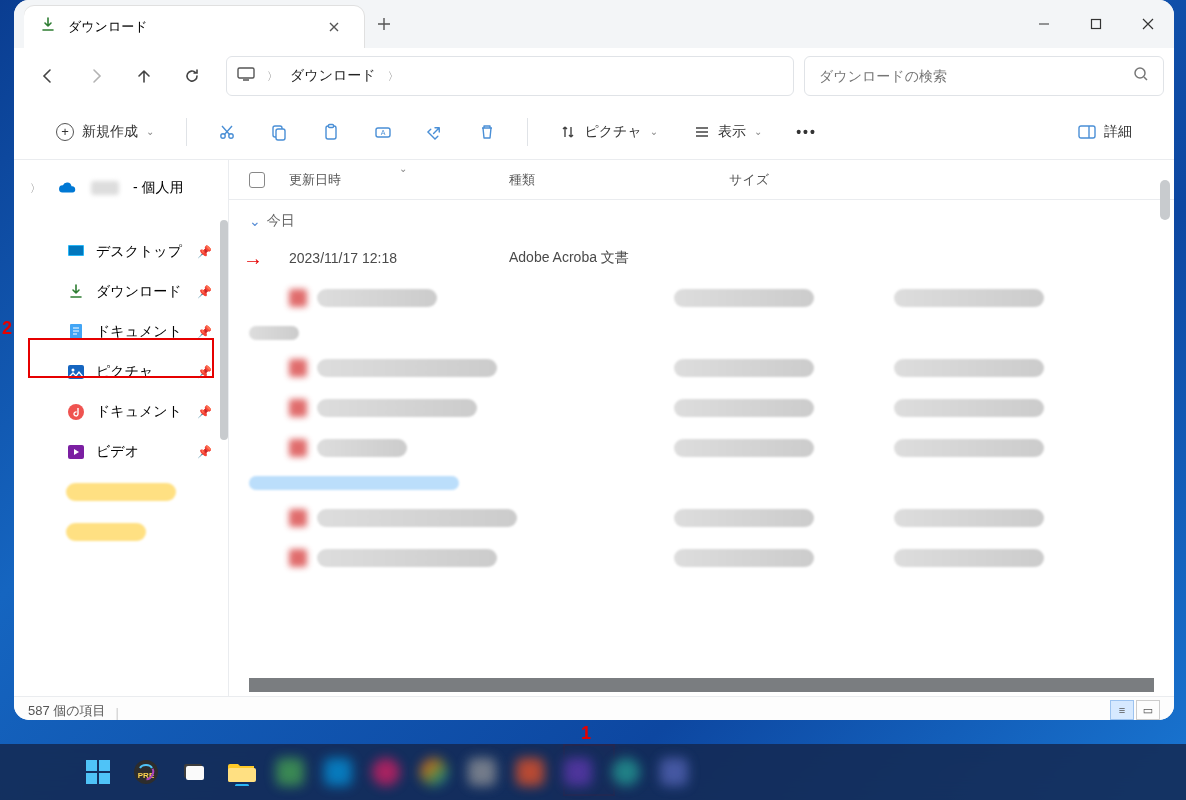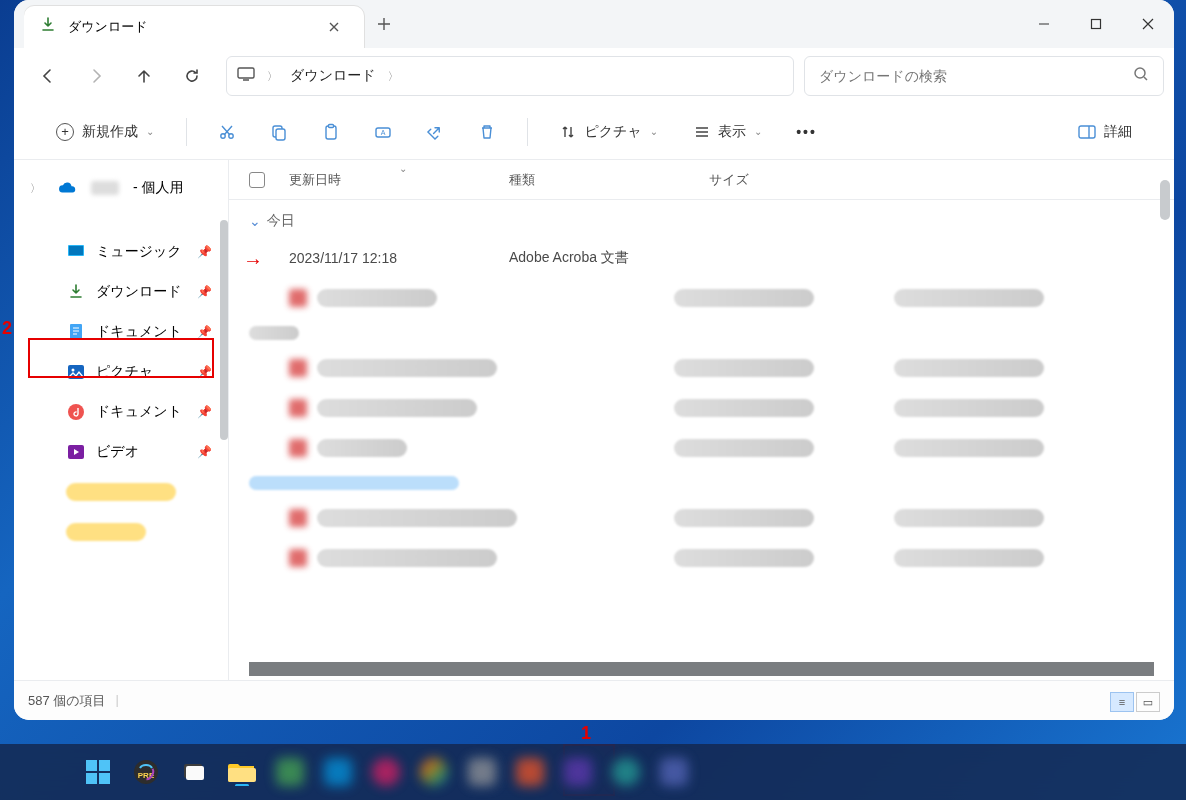--- a/index.html
+++ b/index.html
@@ -33,40 +33,40 @@
 .nav-item.personal { padding-left: 12px; }
 .nav-icon { width: 20px; height: 20px; display: flex; align-items: center; justify-content: center; flex-shrink: 0; }
 .pin { margin-left: auto; color: #888; font-size: 12px; }
 .nav-scroll-fake { position: absolute; right: 0; top: 60px; width: 8px; height: 220px; background: #c8cbce; border-radius: 4px; }
 .file-area { flex: 1; display: flex; flex-direction: column; overflow: hidden; position: relative; }
 .col-headers { height: 40px; display: flex; align-items: center; padding: 0 20px; border-bottom: 1px solid #eaecef; font-size: 13px; color: #555; }
 .col-check { width: 40px; }
 .col-name { flex: 1; }
 .col-date { width: 220px; position: relative; }
 .col-type { width: 200px; }
-.col-size { width: 60px; }
+.col-size { width: 60px; text-align: right; }
 .sort-ind { position: absolute; top: -8px; left: 50%; font-size: 10px; color: #888; }
 .file-list { flex: 1; overflow: auto; padding: 4px 20px; }
 .group-hdr { display: flex; align-items: center; gap: 6px; font-size: 14px; color: #666; padding: 8px 0; }
 .file-row { height: 40px; display: flex; align-items: center; }
 .file-row .col-check { width: 40px; }
 .file-row .fname { flex: 1; display: flex; align-items: center; gap: 10px; font-size: 14px; }
 .file-row .fdate { width: 220px; font-size: 14px; color: #4a4a4a; }
 .file-row .ftype { width: 200px; font-size: 14px; color: #4a4a4a; }
 .file-row .fsize { width: 60px; }
 .blur-bar { height: 18px; border-radius: 9px; background: linear-gradient(90deg, #ddd, #ccc); filter: blur(1px); }
 .pdf-icon { width: 18px; height: 20px; background: #fff; border: 1px solid #d32f2f; border-radius: 3px; position: relative; }
 .pdf-icon::after { content: ""; position: absolute; top: 3px; left: 3px; right: 3px; height: 7px; background: #d32f2f; border-radius: 2px; }
 .blur-pdf { width: 18px; height: 18px; background: #d32f2f; border-radius: 3px; filter: blur(3px); opacity: .7; }
 .arrow-annot { position: absolute; color: #e60000; font-weight: bold; font-size: 20px; }
 .red-box { position: absolute; border: 2px solid #e60000; pointer-events: none; }
 .red-num { position: absolute; color: #e60000; font-weight: bold; font-size: 18px; font-family: Arial; }
 .scrollbar-fake { position: absolute; right: 4px; top: 20px; width: 10px; height: 40px; background: #c8cbce; border-radius: 5px; }
 .bottom-scroll { height: 14px; background: #7a7d80; margin: 0 20px 4px; }
-.status-bar { height: 40px; display: flex; align-items: flex-start; padding: 11px 14px; font-size: 13px; color: #555; border-top: 1px solid #eaecef; background: #fdfdfd; }
+.status-bar { height: 24px; display: flex; align-items: flex-end; padding: 0 14px; font-size: 13px; color: #555; border-top: 1px solid #eaecef; background: #fdfdfd; }
 .status-bar .views { margin-left: auto; display: flex; gap: 2px; }
 .view-btn { width: 24px; height: 20px; border: 1px solid #ccc; display: flex; align-items: center; justify-content: center; font-size: 11px; }
 .view-btn.active { background: #d6e9ff; border-color: #9cc3f0; }
 .taskbar { position: absolute; bottom: 0; left: 0; right: 0; height: 56px; background: rgba(20, 40, 80, 0.85); backdrop-filter: blur(10px); display: flex; align-items: center; padding: 0 20px; gap: 8px; }
 .start-btn { width: 40px; height: 40px; display: flex; align-items: center; justify-content: center; }
 .win-logo { width: 24px; height: 24px; display: grid; grid-template: 1fr 1fr / 1fr 1fr; gap: 2px; }
 .win-logo div { background: #4fc3f7; }
 .search-pill { width: 290px; height: 40px; background: #fff; border-radius: 20px; display: flex; align-items: center; padding: 0 16px; gap: 10px; font-size: 14px; color: #555; }
 .search-pill .decor { margin-left: auto; width: 60px; height: 30px; background: linear-gradient(135deg, #1a237e, #3949ab, #ffb74d 60%, #f57c00); border-radius: 15px; }
 .tb-icon { width: 40px; height: 40px; border-radius: 6px; display: flex; align-items: center; justify-content: center; }
@@ -239,21 +239,21 @@
         <span>- 個人用</span>
       </div>
       <div style="height:24px"></div>
       <div class="nav-item indented">
         <span class="nav-icon">
             <svg width="18" height="16" viewBox="0 0 18 16">
               <rect x="1" y="1" width="16" height="11" rx="1" fill="#29b6f6"></rect>
               <rect x="2" y="2" width="14" height="9" fill="#0277bd"></rect>
             </svg>
           </span>
-        <span>ミュージック</span>
+        <span>デスクトップ</span>
         <span class="pin">📌</span>
       </div>
       <div class="nav-item indented" style="background:#fff">
         <span class="nav-icon">
             <svg width="16" height="16" viewBox="0 0 16 16">
               <path d="M8 1v8m0 0l-3-3m3 3l3-3M3 13h10" stroke="#2e7d32" stroke-width="1.6" fill="none" stroke-linecap="round"></path>
             </svg>
           </span>
         <span>ダウンロード</span>
         <span class="pin">📌</span>

